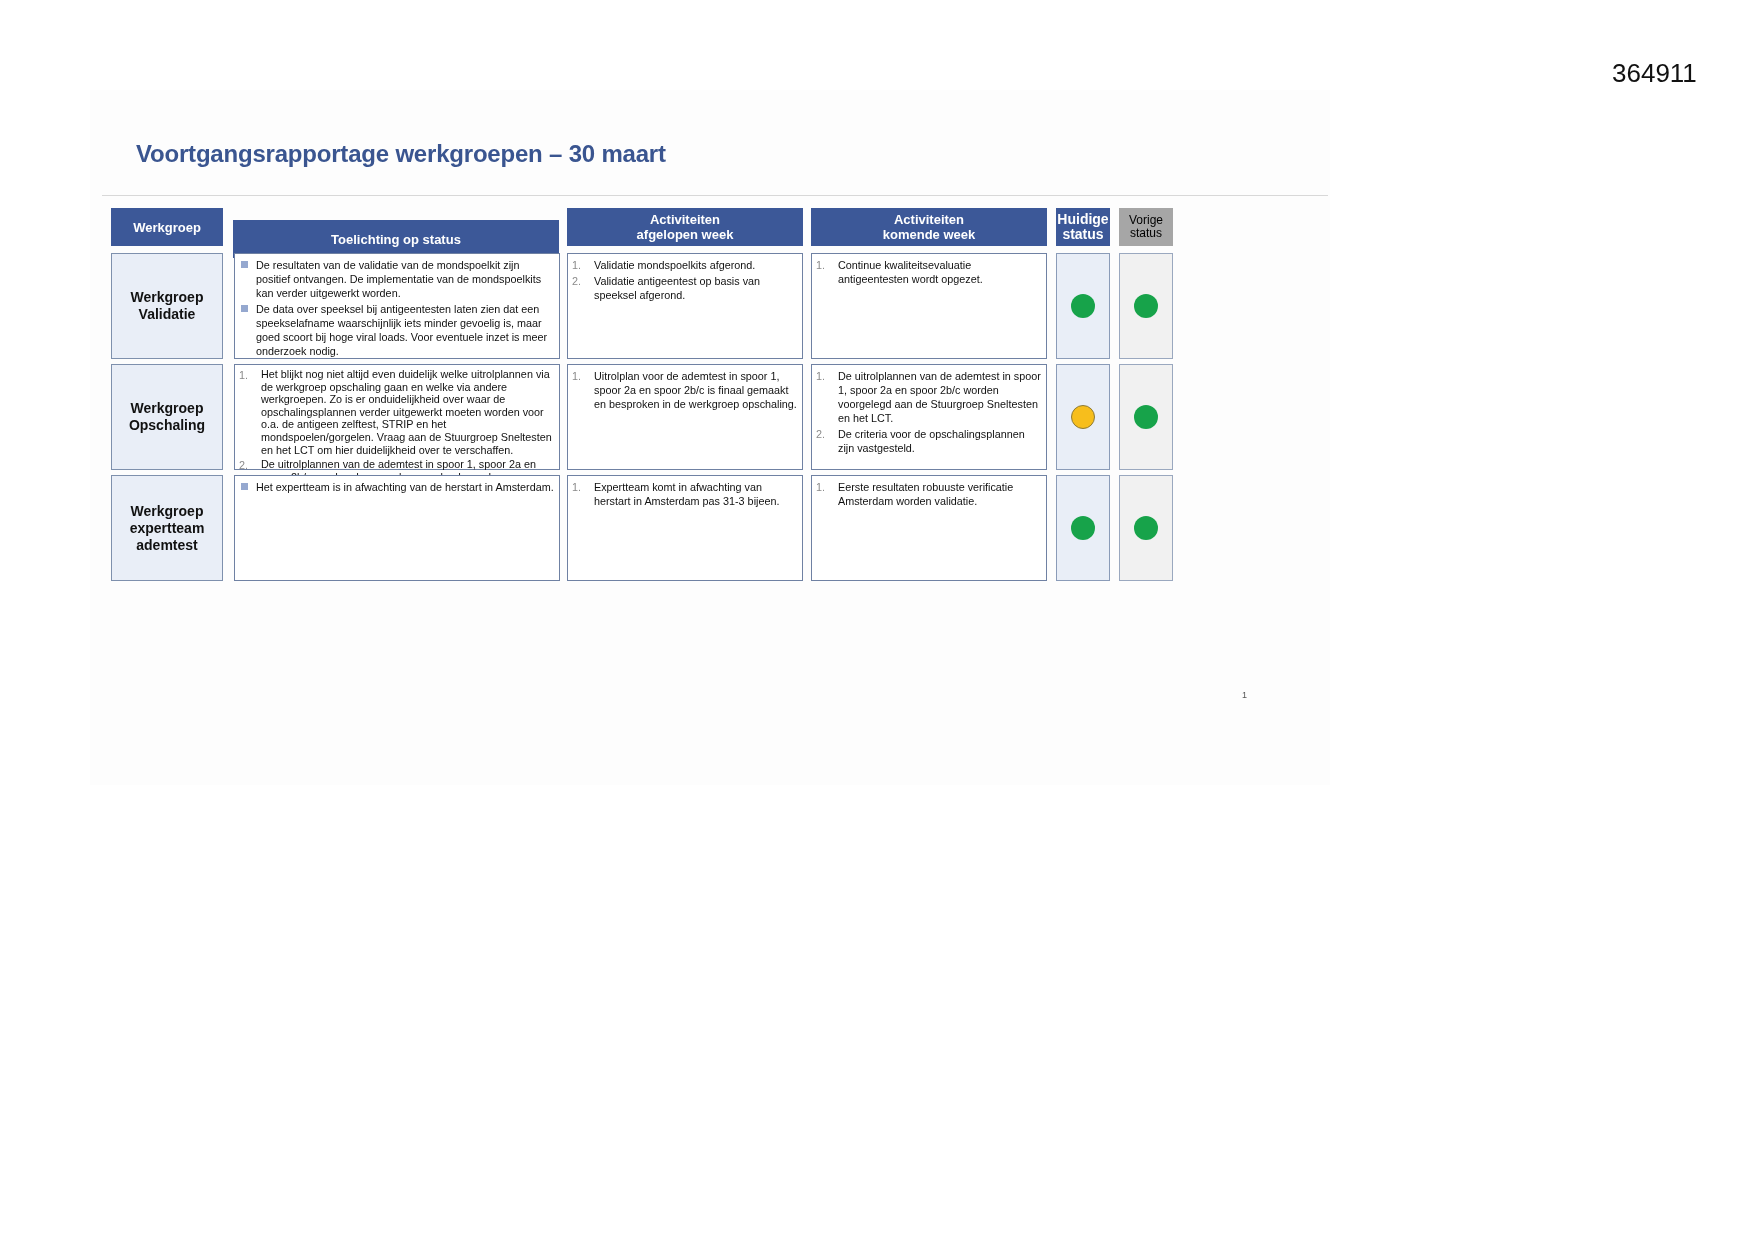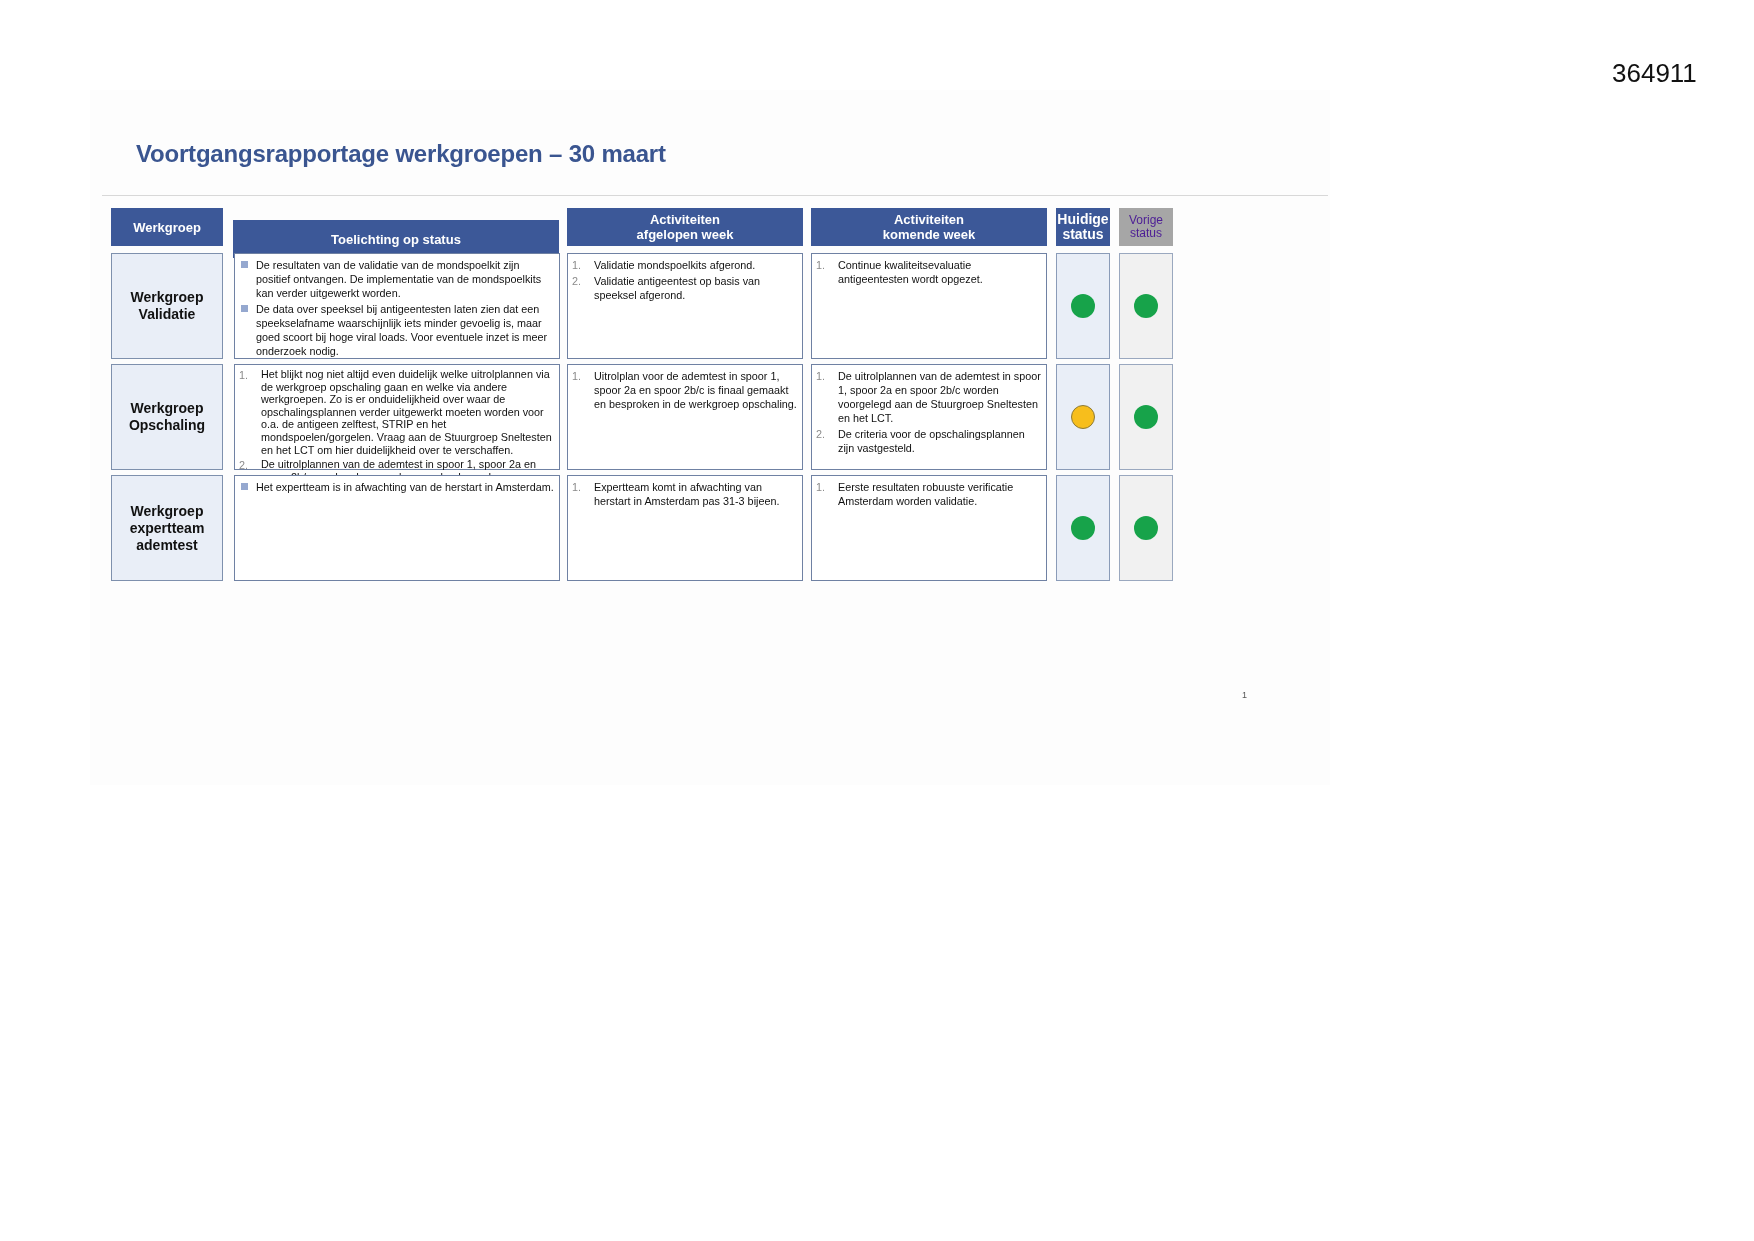--- a/index.html
+++ b/index.html
@@ -28,21 +28,21 @@
   .legend-dot { width: 12px; height: 12px; border-radius: 50%; margin-right: 28px; }
   .legend-label { font-size: 11px; color: #222; }
 
   .grid { position: absolute; left: 21px; top: 118px; }
   .cell { position: absolute; box-sizing: border-box; }
   .hdr {
     background: #3c5898; color: #fff; font-weight: bold; font-size: 13px;
     display: flex; align-items: center; justify-content: center; text-align: center;
     line-height: 15px;
   }
-  .hdr.grey { background: #a6a6a6; font-weight: normal; color: #4c1d95; font-size: 12px; line-height: 13px; }
+  .hdr.grey { background: #a6a6a6; font-weight: normal; color: #000000; font-size: 12px; line-height: 13px; }
   .name-cell {
     background: #e9eef7; border: 1.5px solid #7e90ad;
     display: flex; align-items: center; justify-content: center; text-align: center;
     font-weight: bold; font-size: 14px; line-height: 17px; padding: 4px;
   }
   .text-cell {
     background: #ffffff; border: 1.5px solid #6f81a3; padding: 4px 4px 12px 4px;
     font-size: 10.8px; line-height: 14px; color: #111;
   }
   .status-cell {

